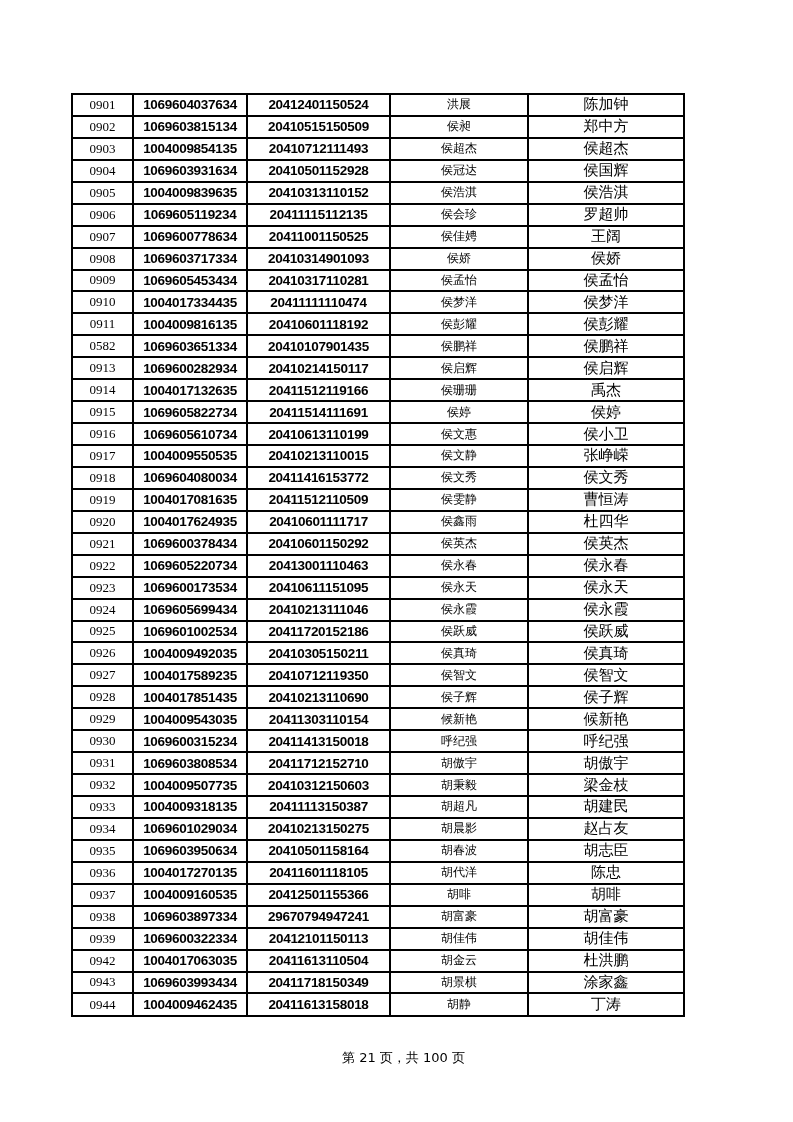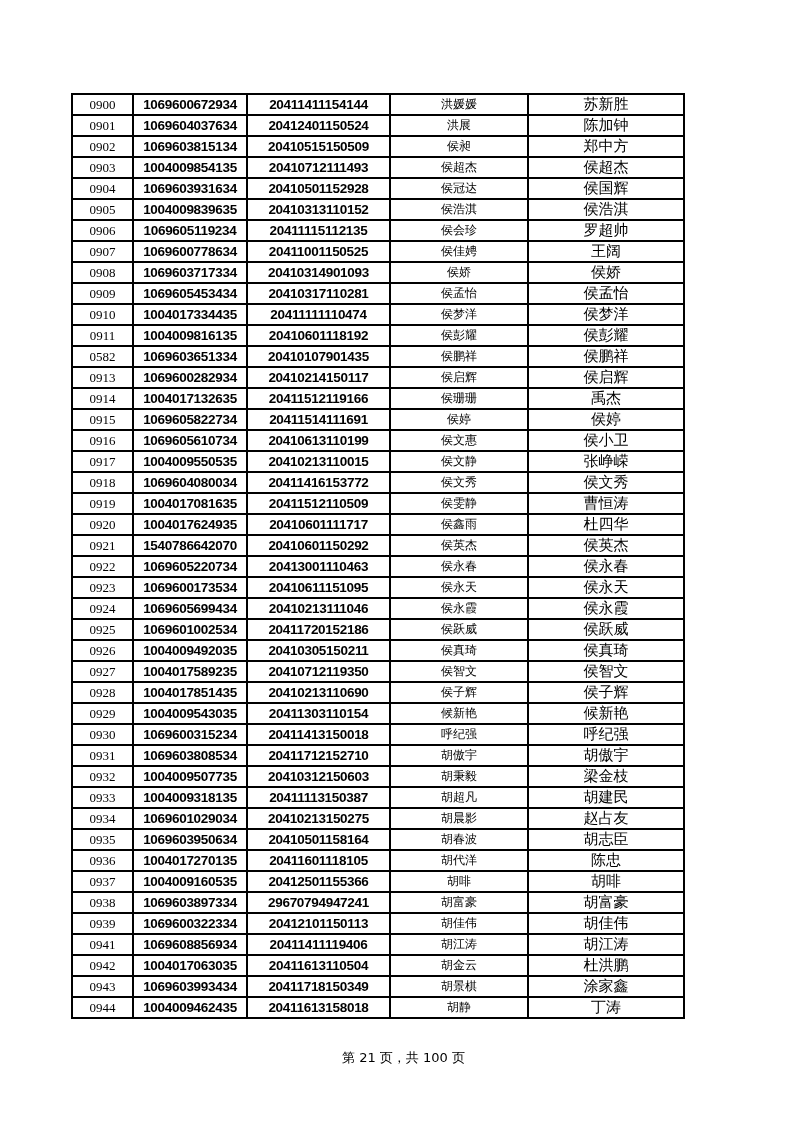--- a/index.html
+++ b/index.html
@@ -72,27 +72,20 @@
   <table class="roster">
     <colgroup>
       <col style="width:61px">
       <col style="width:114px">
       <col style="width:143px">
       <col style="width:138px">
       <col style="width:156px">
     </colgroup>
     <tbody id="table-body">
         <tr>
-          <td class="col-seq">0900</td>
-          <td class="col-num1">1069600672934</td>
-          <td class="col-num2">20411411154144</td>
-          <td class="col-name1">洪媛媛</td>
-          <td class="col-name2">苏新胜</td>
-        </tr>
-        <tr>
           <td class="col-seq">0901</td>
           <td class="col-num1">1069604037634</td>
           <td class="col-num2">20412401150524</td>
           <td class="col-name1">洪展</td>
           <td class="col-name2">陈加钟</td>
         </tr>
         <tr>
           <td class="col-seq">0902</td>
           <td class="col-num1">1069603815134</td>
           <td class="col-num2">20410515150509</td>
@@ -220,21 +213,21 @@
         </tr>
         <tr>
           <td class="col-seq">0920</td>
           <td class="col-num1">1004017624935</td>
           <td class="col-num2">20410601111717</td>
           <td class="col-name1">侯鑫雨</td>
           <td class="col-name2">杜四华</td>
         </tr>
         <tr>
           <td class="col-seq">0921</td>
-          <td class="col-num1">1540786642070</td>
+          <td class="col-num1">1069600378434</td>
           <td class="col-num2">20410601150292</td>
           <td class="col-name1">侯英杰</td>
           <td class="col-name2">侯英杰</td>
         </tr>
         <tr>
           <td class="col-seq">0922</td>
           <td class="col-num1">1069605220734</td>
           <td class="col-num2">20413001110463</td>
           <td class="col-name1">侯永春</td>
           <td class="col-name2">侯永春</td>
@@ -352,27 +345,20 @@
           <td class="col-name2">胡富豪</td>
         </tr>
         <tr>
           <td class="col-seq">0939</td>
           <td class="col-num1">1069600322334</td>
           <td class="col-num2">20412101150113</td>
           <td class="col-name1">胡佳伟</td>
           <td class="col-name2">胡佳伟</td>
         </tr>
         <tr>
-          <td class="col-seq">0941</td>
-          <td class="col-num1">1069608856934</td>
-          <td class="col-num2">20411411119406</td>
-          <td class="col-name1">胡江涛</td>
-          <td class="col-name2">胡江涛</td>
-        </tr>
-        <tr>
           <td class="col-seq">0942</td>
           <td class="col-num1">1004017063035</td>
           <td class="col-num2">20411613110504</td>
           <td class="col-name1">胡金云</td>
           <td class="col-name2">杜洪鹏</td>
         </tr>
         <tr>
           <td class="col-seq">0943</td>
           <td class="col-num1">1069603993434</td>
           <td class="col-num2">20411718150349</td>

